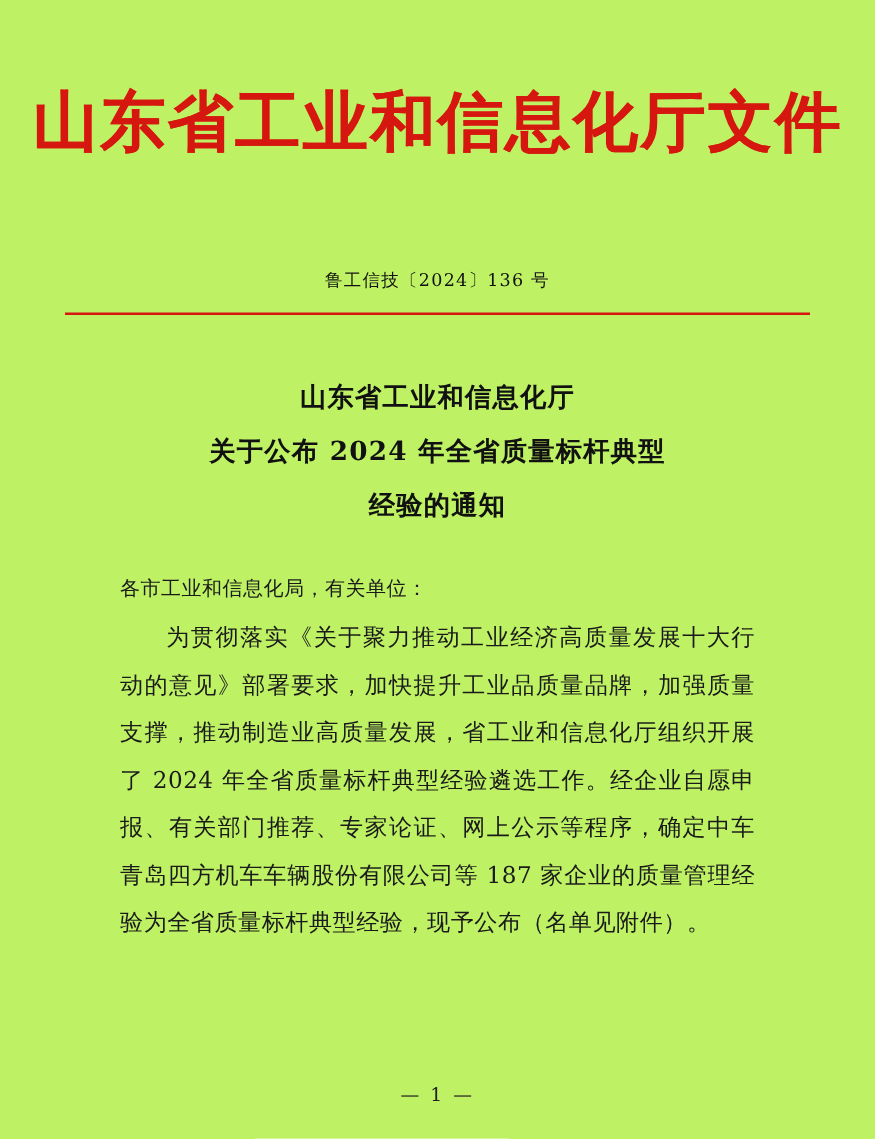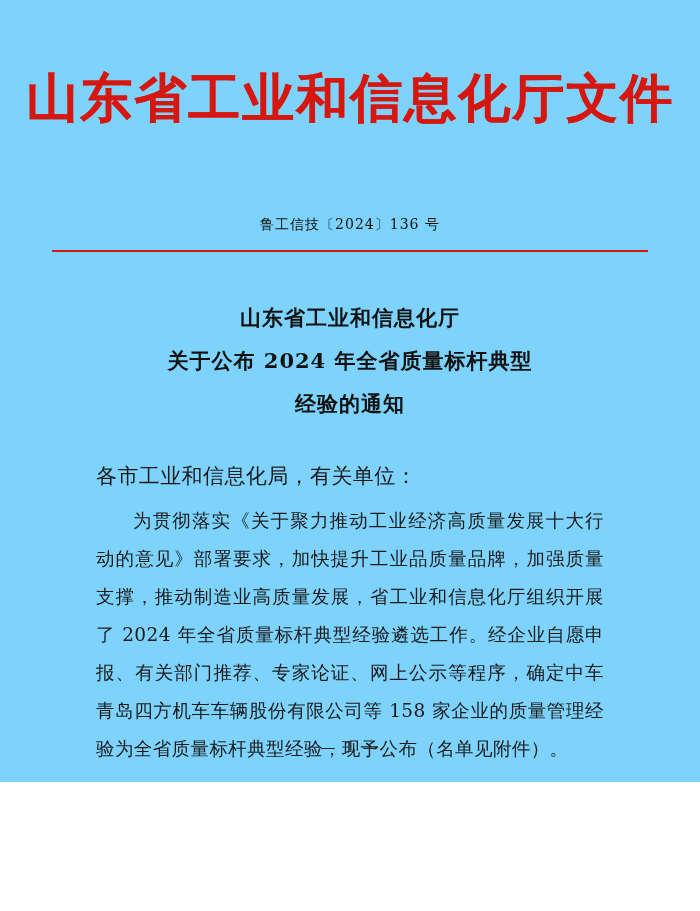--- a/index.html
+++ b/index.html
@@ -11,22 +11,22 @@
     height: 911px;
     background: #ffffff;
     font-family: "DejaVu Serif", "Liberation Serif", serif;
     color: #1a1a1a;
     overflow: hidden;
   }
 
   .page {
     position: relative;
     width: 700px;
-    height: 782px;
-    background: #7dd3fc;
+    height: 911px;
+    background: #bef264;
     box-sizing: border-box;
   }
 
   
   .masthead {
     text-align: center;
     padding-top: 68px;
   }
   .masthead-title {
     color: #d6170f;
@@ -71,21 +71,21 @@
     letter-spacing: 1px;
     color: #111;
   }
 
   
   .body-block {
     margin: 30px auto 0 auto;
     width: 508px;
   }
   .salutation {
-    font-size: 21px;
+    font-size: 16px;
     line-height: 2.05;
     letter-spacing: 0.4px;
     margin-bottom: 4px;
   }
   .para {
     font-size: 18.5px;
     line-height: 2.05;
     letter-spacing: 0.4px;
     text-align: justify;
     text-align-last: left;
@@ -124,18 +124,18 @@
   <div class="red-rule"></div>
 
   <div class="title-block">
     <div class="title-line">山东省工业和信息化厅</div>
     <div class="title-line">关于公布 2024 年全省质量标杆典型</div>
     <div class="title-line">经验的通知</div>
   </div>
 
   <div class="body-block">
     <div class="salutation">各市工业和信息化局，有关单位：</div>
-    <p class="para">为贯彻落实《关于聚力推动工业经济高质量发展十大行动的意见》部署要求，加快提升工业品质量品牌，加强质量支撑，推动制造业高质量发展，省工业和信息化厅组织开展了 2024 年全省质量标杆典型经验遴选工作。经企业自愿申报、有关部门推荐、专家论证、网上公示等程序，确定中车青岛四方机车车辆股份有限公司等 158 家企业的质量管理经验为全省质量标杆典型经验，现予公布（名单见附件）。</p>
+    <p class="para">为贯彻落实《关于聚力推动工业经济高质量发展十大行动的意见》部署要求，加快提升工业品质量品牌，加强质量支撑，推动制造业高质量发展，省工业和信息化厅组织开展了 2024 年全省质量标杆典型经验遴选工作。经企业自愿申报、有关部门推荐、专家论证、网上公示等程序，确定中车青岛四方机车车辆股份有限公司等 187 家企业的质量管理经验为全省质量标杆典型经验，现予公布（名单见附件）。</p>
   </div>
 
   <div class="page-footer">— 1 —</div>
 
 </div>
 
 </body></html>

